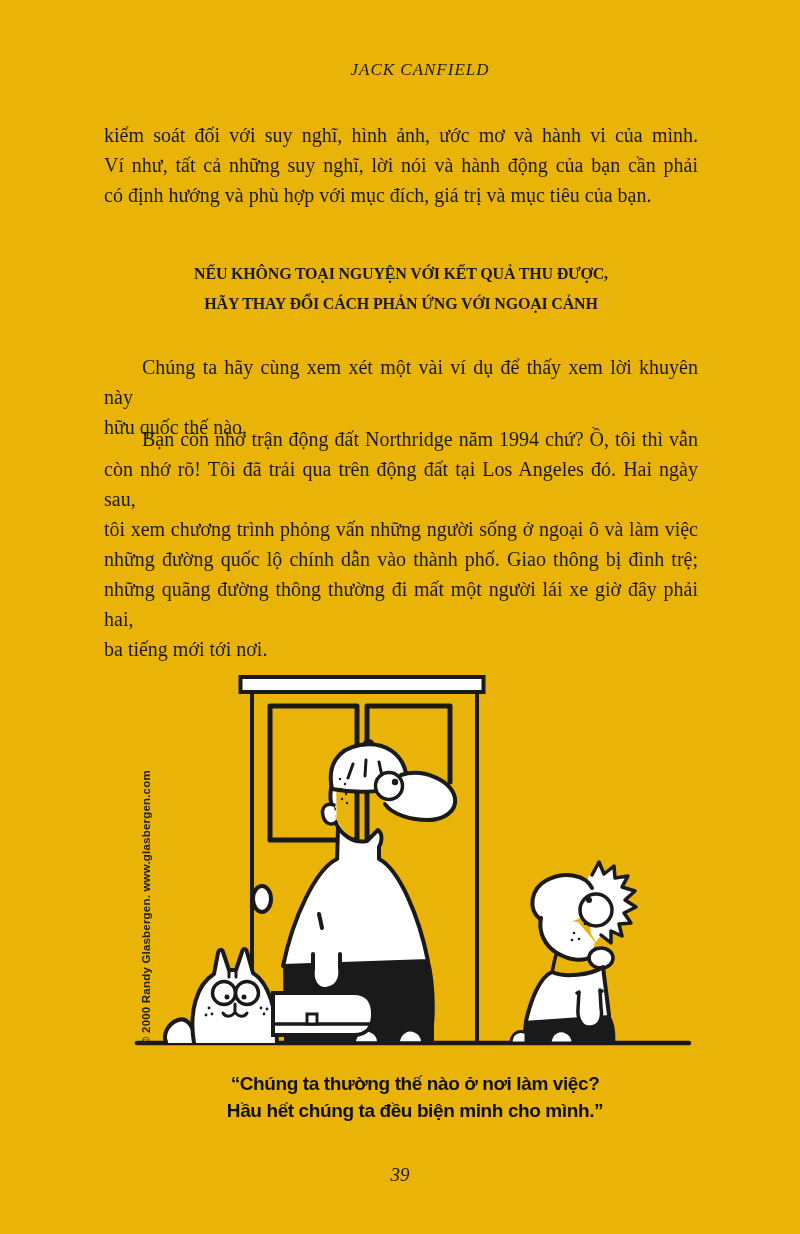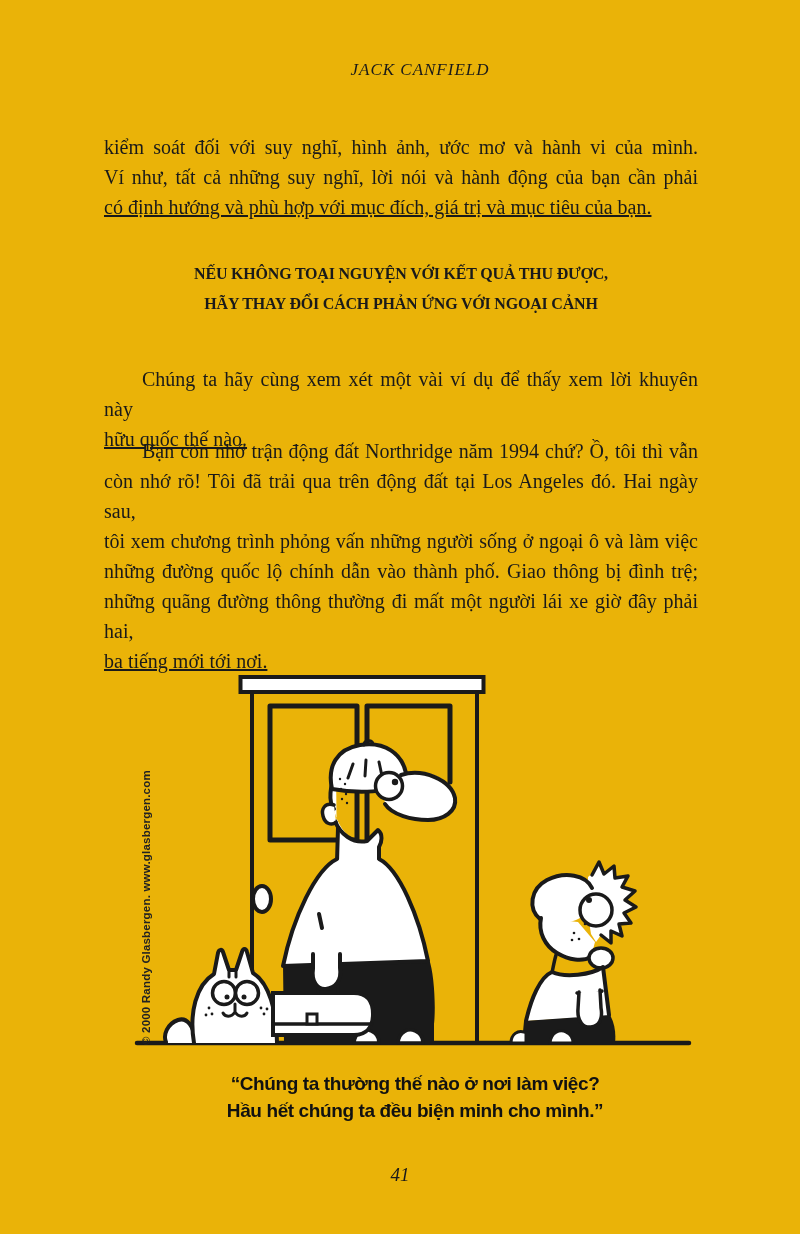--- a/index.html
+++ b/index.html
@@ -5,26 +5,26 @@
   html,body { margin:0; padding:0; background:#e8e8e8; }
   .page {
     position:relative; width:800px; height:1234px; margin:0 auto;
     background:#eab308; overflow:hidden;
     font-family:"Liberation Serif","DejaVu Serif",serif; color:#1a1a1a;
   }
   .running-head {
     position:absolute; top:60px; left:40px; width:760px; text-align:center;
     font-style:italic; font-size:17px; letter-spacing:1px;
   }
-  .textblock { position:absolute; left:104px; width:594px;margin-top:12px; }
+  .textblock { position:absolute; left:104px; width:594px; }
   .ln {
     font-size:20px; line-height:30px;
     text-align:justify; text-align-last:justify; white-space:normal;
   }
-  .ln.last { text-align:right; text-align-last:left;text-decoration:underline; }
+  .ln.last { text-align:right; text-align-last:left; }
   .ln.ind  { text-indent:38px; }
   .section-heading {
     position:absolute; left:104px; width:594px; top:259px; text-align:center;
     font-weight:bold; font-size:16px; line-height:30px; letter-spacing:-0.2px;
   }
   .caption {
     position:absolute; left:15px; width:800px; top:1070px; text-align:center;
     font-family:"Liberation Sans","DejaVu Sans",sans-serif; font-weight:bold;
     font-size:19px; line-height:27px; letter-spacing:-0.4px; color:#111;
   }
@@ -170,15 +170,15 @@
     </g>
 
     <text class="credit-text" transform="translate(17,373) rotate(-90)">© 2000 Randy Glasbergen.  www.glasbergen.com</text>
   </svg>
 
   <div class="caption">
     <div>“Chúng ta thường thế nào ở nơi làm việc?</div>
     <div>Hầu hết chúng ta đều biện minh cho mình.”</div>
   </div>
 
-  <div class="pageno">41</div>
+  <div class="pageno">39</div>
 
 </div>
 
 </body></html>

